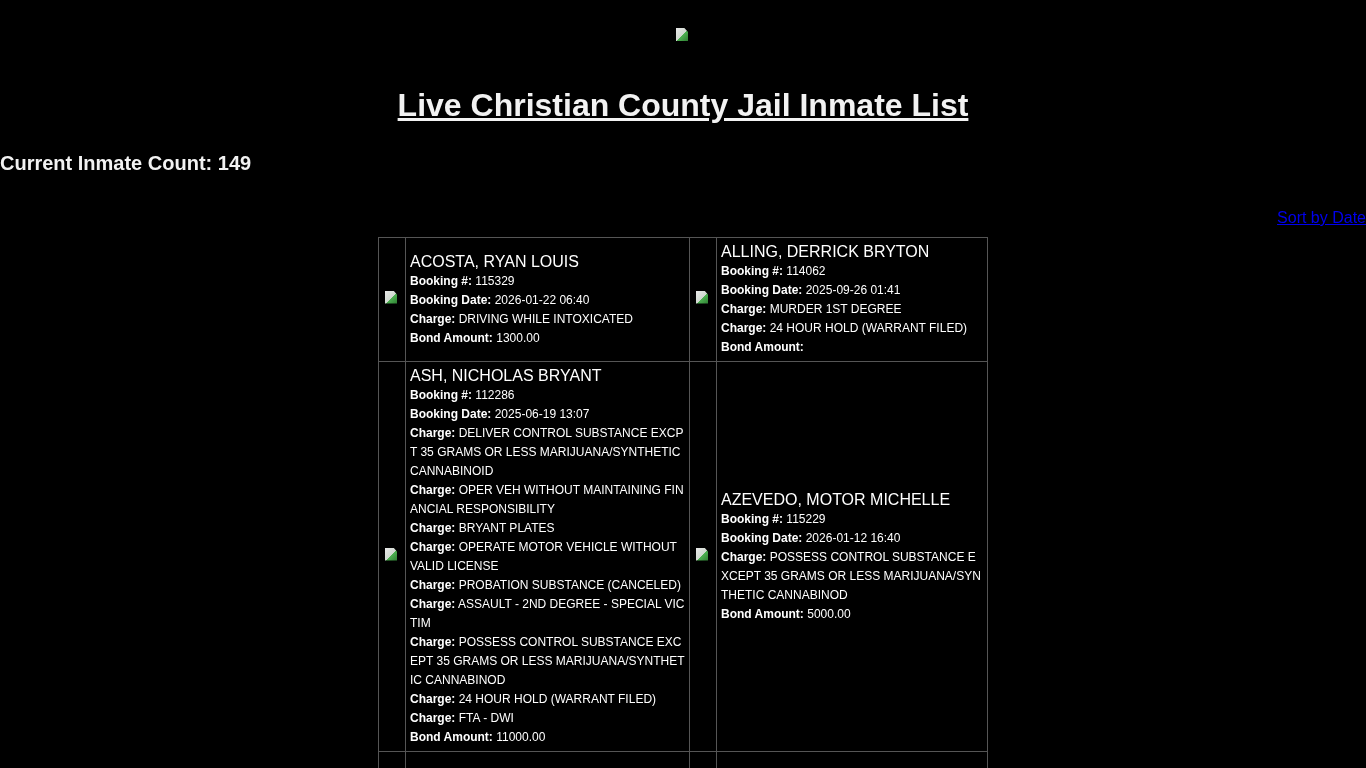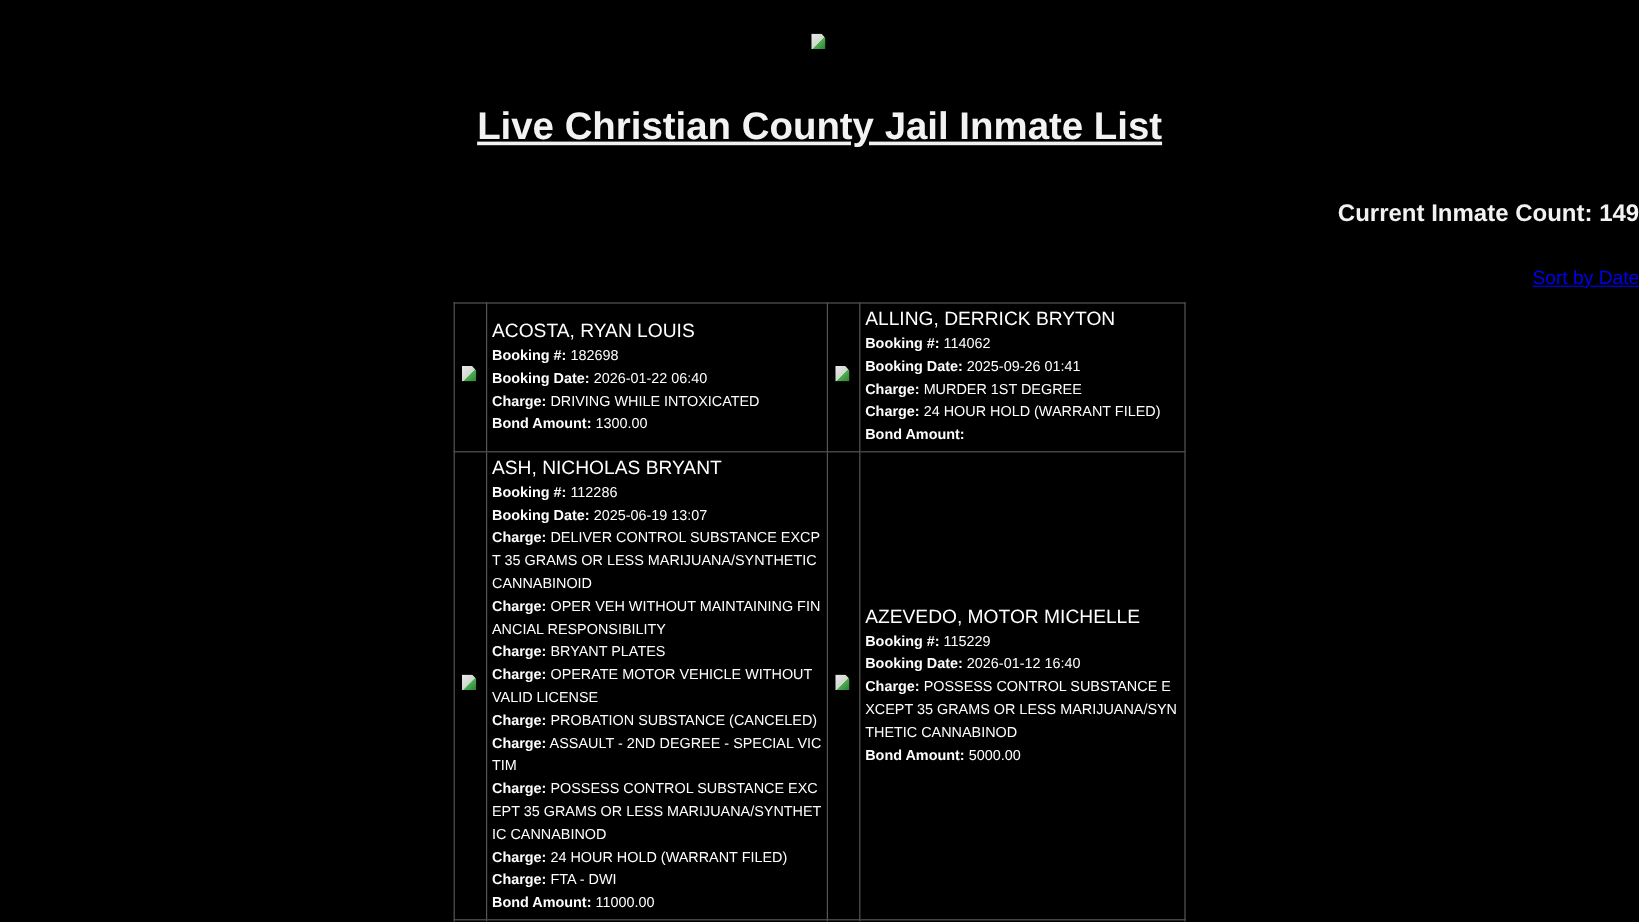--- a/index.html
+++ b/index.html
@@ -1,21 +1,21 @@
 <!DOCTYPE html>
 <html><head>
 <meta charset="utf-8">
 <style>
   html, body { margin: 0; padding: 0; background: #000; }
   body { width: 1366px; height: 768px; overflow: hidden; color: #fff; font-family: "Liberation Sans", sans-serif; }
   .logo-wrap { text-align: center; padding-top: 27px; height: 16px; }
   .broken-img { display: inline-block; width: 16px; height: 16px; position: relative; }
   .broken-img::before { content: ""; position: absolute; left: 1px; top: 1px; width: 12px; height: 13px; background: linear-gradient(135deg, #e9e9e9 0%, #cfd8cf 55%, #4caf50 56%, #2e7d32 100%); clip-path: polygon(0 0, 70% 0, 100% 30%, 100% 100%, 0 100%); }
   h1 { font-size: 32px; font-weight: bold; text-align: center; margin: 44px 0 0 0; line-height: 36px; color: #f2f2f2; text-decoration: underline; }
-  h3 { font-size: 20px; font-weight: bold; text-align: right; margin: 43px 0 0 0; line-height: 24px; color: #f2f2f2; }
+  h3 { font-size: 20px; font-weight: bold; text-align: left; margin: 28px 0 0 0; line-height: 24px; color: #f2f2f2; }
   .sort-wrap { text-align: right; margin-top: 34px; font-size: 16px; line-height: 18px; }
   .sort-wrap a { color: #0000ee; text-decoration: underline; }
   table.inmates { margin: 10px auto 0 auto; border-collapse: collapse; border: 1px solid #555; }
   table.inmates td { border: 1px solid #555; vertical-align: middle; }
   td.pic { width: 26px; text-align: center; padding: 0; }
   td.info { padding: 4px 4px 4px 4px; font-family: Liberation Sans, sans-serif; font-size: 12px; line-height: 19px; color: #fff; }
   td.info.c1 { width: 275px; }
   td.info.c2 { width: 262px; }
   .name { font-size: 16px; line-height: 20px; font-weight: normal; letter-spacing: 0; }
   .lbl { font-weight: bold; }
@@ -32,21 +32,21 @@
 <div class="sort-wrap">
   <a href="#">Sort by Date</a>
 </div>
 
 <table class="inmates">
   <tbody>
       <tr>
     <td class="pic"><span class="broken-img"></span></td>
     <td class="info c1">
       <div class="name">ACOSTA, RYAN LOUIS</div>
-      <div class="line"><span class="lbl">Booking #:</span> <span>182698</span></div>
+      <div class="line"><span class="lbl">Booking #:</span> <span>115329</span></div>
       <div class="line"><span class="lbl">Booking Date:</span> <span>2026-01-22 06:40</span></div>
       <div class="line"><span class="lbl">Charge:</span> <span>DRIVING WHILE INTOXICATED</span></div>
       <div class="line"><span class="lbl">Bond Amount:</span> <span>1300.00</span></div>
     </td>
     <td class="pic"><span class="broken-img"></span></td>
     <td class="info c2">
       <div class="name">ALLING, DERRICK BRYTON</div>
       <div class="line"><span class="lbl">Booking #:</span> <span>114062</span></div>
       <div class="line"><span class="lbl">Booking Date:</span> <span>2025-09-26 01:41</span></div>
       <div class="line"><span class="lbl">Charge:</span> <span>MURDER 1ST DEGREE</span></div>

